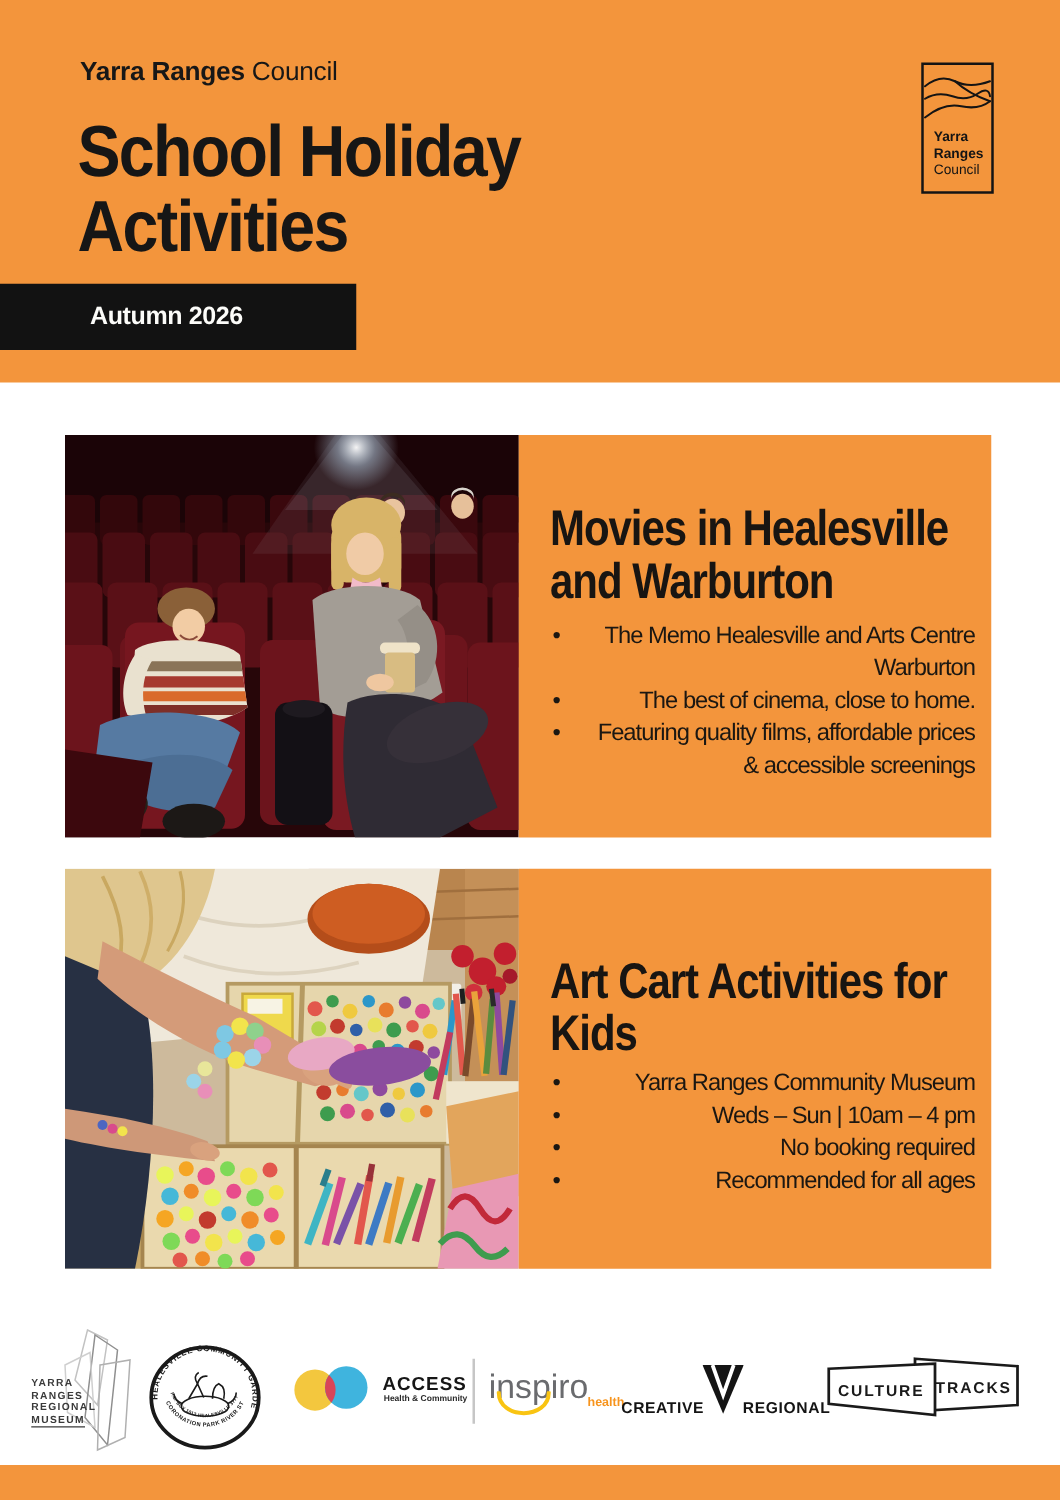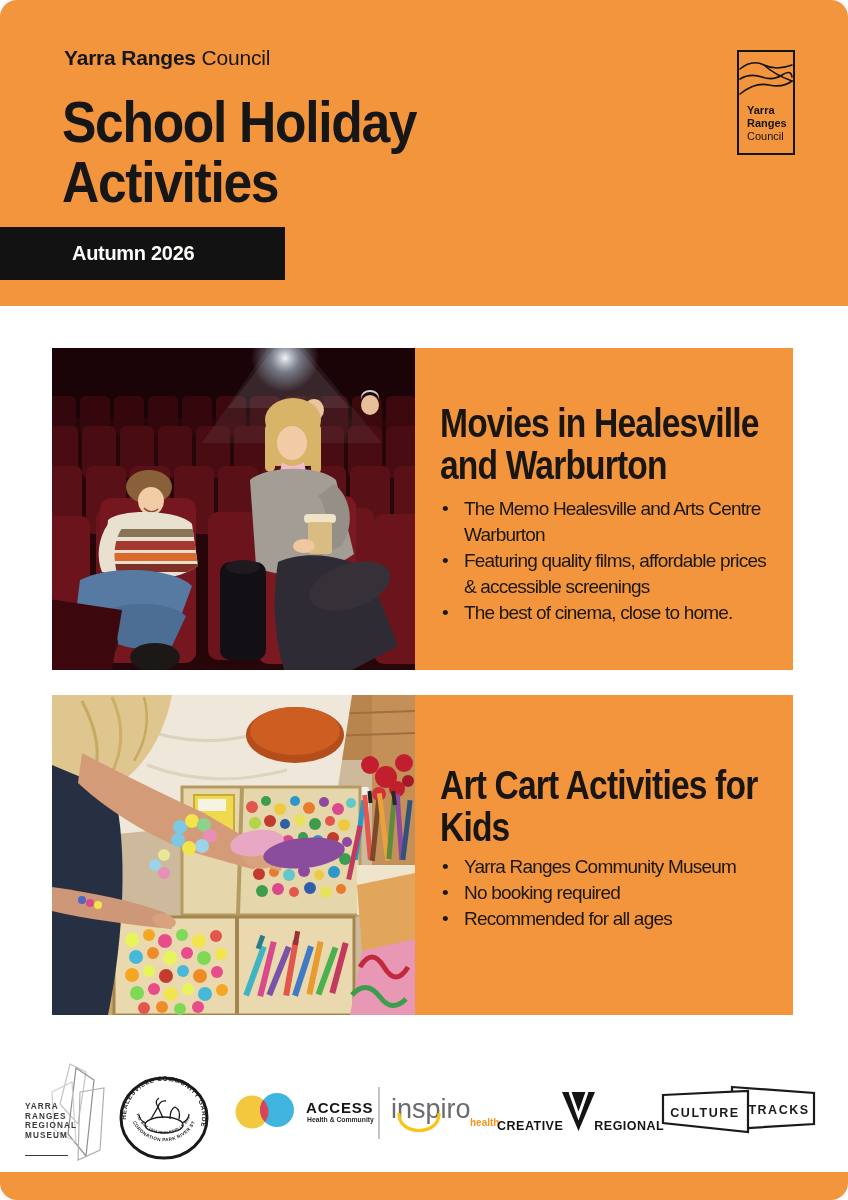--- a/index.html
+++ b/index.html
@@ -1,18 +1,18 @@
 <!DOCTYPE html>
 <html style="--orange: #F3953C; --ink: #171717; --badge_bg: #121212; --badge_text: #FCFCF9;"><head>
 <meta charset="utf-8">
 <style>
   html,body{margin:0;padding:0;background:#ffffff;}
   .page{
     position:relative;width:848px;height:1200px;background:#ffffff;overflow:hidden;
-    font-family:"Liberation Sans","DejaVu Sans",sans-serif;color:var(--ink,#161616);border-radius:17px;
+    font-family:"Liberation Sans","DejaVu Sans",sans-serif;color:var(--ink,#161616);
   }
   .abs{position:absolute;}
 
   
   .header-banner{position:absolute;left:0;top:0;width:848px;height:306px;background:var(--orange,#F3953C);}
   .brand{position:absolute;left:64px;top:46px;font-size:21px;letter-spacing:-0.2px;color:var(--ink);}
   .brand .b{font-weight:700;}
   .main-title{
     position:absolute;left:62px;top:92px;width:430px;
     font-size:58px;font-weight:700;line-height:60px;letter-spacing:-1.5px;
@@ -28,28 +28,28 @@
 
   
   .photo{position:absolute;display:block;}
   .panel{position:absolute;background:var(--orange,#F3953C);}
   .card-title{
     position:absolute;font-size:40px;font-weight:700;line-height:42px;letter-spacing:-1px;
     white-space:pre-line;transform:scaleX(0.84);transform-origin:left top;color:#181512;width:480px;
   }
   .bullets{position:absolute;margin:0;padding:0;list-style:none;width:340px;
     font-size:19px;line-height:26px;letter-spacing:-0.8px;color:#1b1712;}
-  .bullets li{position:relative;padding-left:24px;white-space:pre-line;}
+  .bullets li{position:relative;padding-left:24px;white-space:pre-line;text-align:right;}
   .bullets li::before{content:"\2022";position:absolute;left:2px;top:0;}
 
   
   .museum-text{position:absolute;left:25px;top:1102px;font-size:8.2px;line-height:9.6px;
     letter-spacing:1.1px;font-weight:700;color:#3a3a3a;white-space:pre-line;}
   .museum-last{position:absolute;left:25px;top:1131px;font-size:8.2px;letter-spacing:1.1px;font-weight:700;
-    color:#3a3a3a;border-bottom:1.5px solid #3a3a3a;padding-bottom:15px;}
+    color:#3a3a3a;border-bottom:1.5px solid #3a3a3a;padding-bottom:1px;}
   .access-name{position:absolute;left:306px;top:1099px;font-size:15px;font-weight:700;letter-spacing:0.8px;color:#161616;}
   .access-tag{position:absolute;left:307px;top:1116px;font-size:6.8px;font-weight:700;color:#2a2a2a;}
   .vdivider{position:absolute;left:378px;top:1087px;width:1.5px;height:52px;background:#c6c6c6;}
   .inspiro-name{position:absolute;left:391px;top:1094px;font-size:27px;letter-spacing:0px;color:#6a6b6e;}
   .inspiro-sub{position:absolute;left:437px;top:1117px;font-size:10px;font-weight:700;color:#f7941d;padding-left:33px;}
   .creative{position:absolute;left:497px;top:1087px;height:46px;display:flex;align-items:flex-end;}
   .creative .cv-text{font-size:12.5px;font-weight:700;letter-spacing:0.5px;color:#141414;}
   .footer-band{position:absolute;left:0;top:1172px;width:848px;height:28px;background:var(--orange,#F3953C);}
 </style>
 </head>
@@ -194,23 +194,23 @@
     <ellipse cx="191" cy="219" rx="17" ry="7" fill="#1e1a20"></ellipse>
     <path d="M-10,250 L70,262 L60,322 L-10,322 Z" fill="#3c080d"></path>
   </svg>
 
   <div class="panel" style="left:415px;top:348px;width:378px;height:322px;"></div>
   <div class="card-title" style="left:440px;top:402px;">Movies in Healesville
 and Warburton</div>
   <ul class="bullets" style="left:440px;top:496px;">
     <li>The Memo Healesville and Arts Centre
 Warburton</li>
+    <li>The best of cinema, close to home.</li>
     <li>Featuring quality films, affordable prices
 &amp; accessible screenings</li>
-    <li>The best of cinema, close to home.</li>
   </ul>
 
   <svg class="photo" style="left:52px;top:695px" width="363" height="320" viewBox="0 0 363 320" preserveAspectRatio="none">
     <rect x="0" y="0" width="363" height="320" fill="#cdba9c"></rect>
     <rect x="195" y="0" width="168" height="65" fill="#b9854e"></rect>
     <rect x="320" y="0" width="43" height="170" fill="#c49058"></rect>
     <line x1="195" y1="22" x2="363" y2="16" stroke="#a06f3e" stroke-width="2"></line>
     <line x1="195" y1="44" x2="363" y2="38" stroke="#a06f3e" stroke-width="2"></line>
     <polygon points="30,0 300,0 282,118 55,140" fill="#efe8da"></polygon>
     <path d="M80,30 Q140,55 200,40" stroke="#dcd2be" stroke-width="3" fill="none"></path>
@@ -377,20 +377,21 @@
       <circle cx="38" cy="208" r="4" fill="#d94a8c"></circle>
       <circle cx="46" cy="210" r="4" fill="#f2e44c"></circle>
     <ellipse cx="112" cy="226" rx="12" ry="7" fill="#d9a27e" transform="rotate(12 112 226)"></ellipse>
   </svg>
 
   <div class="panel" style="left:415px;top:695px;width:378px;height:320px;"></div>
   <div class="card-title" style="left:440px;top:764px;">Art Cart Activities for
 Kids</div>
   <ul class="bullets" style="left:440px;top:854px;">
     <li>Yarra Ranges Community Museum</li>
+    <li>Weds – Sun | 10am – 4 pm</li>
     <li>No booking required</li>
     <li>Recommended for all ages</li>
   </ul>
 
   <svg class="abs" style="left:40px;top:1062px" width="78" height="100" viewBox="0 0 78 100">
     <g fill="none" stroke-width="1.2">
       <polygon points="30,2 46,10 38,62 20,42" stroke="#c2c2c2"></polygon>
       <polygon points="36,6 54,18 46,94 28,72" stroke="#8f8f8f"></polygon>
       <polygon points="12,30 32,20 36,80 14,68" stroke="#cfcfcf"></polygon>
       <polygon points="40,30 64,26 60,88 38,98" stroke="#b0b0b0"></polygon>

